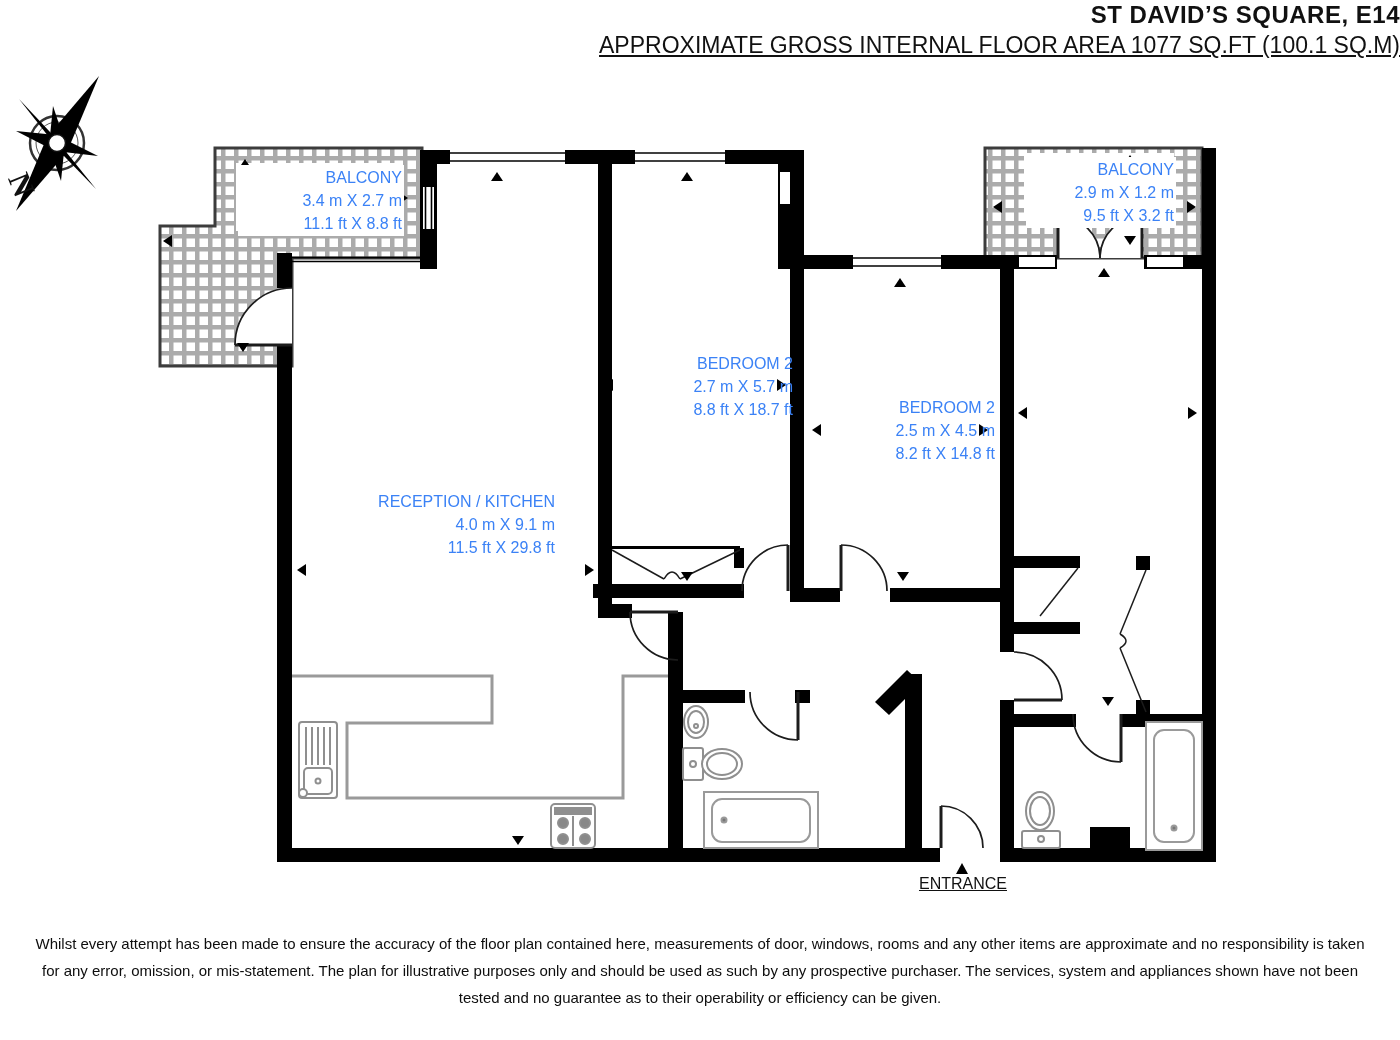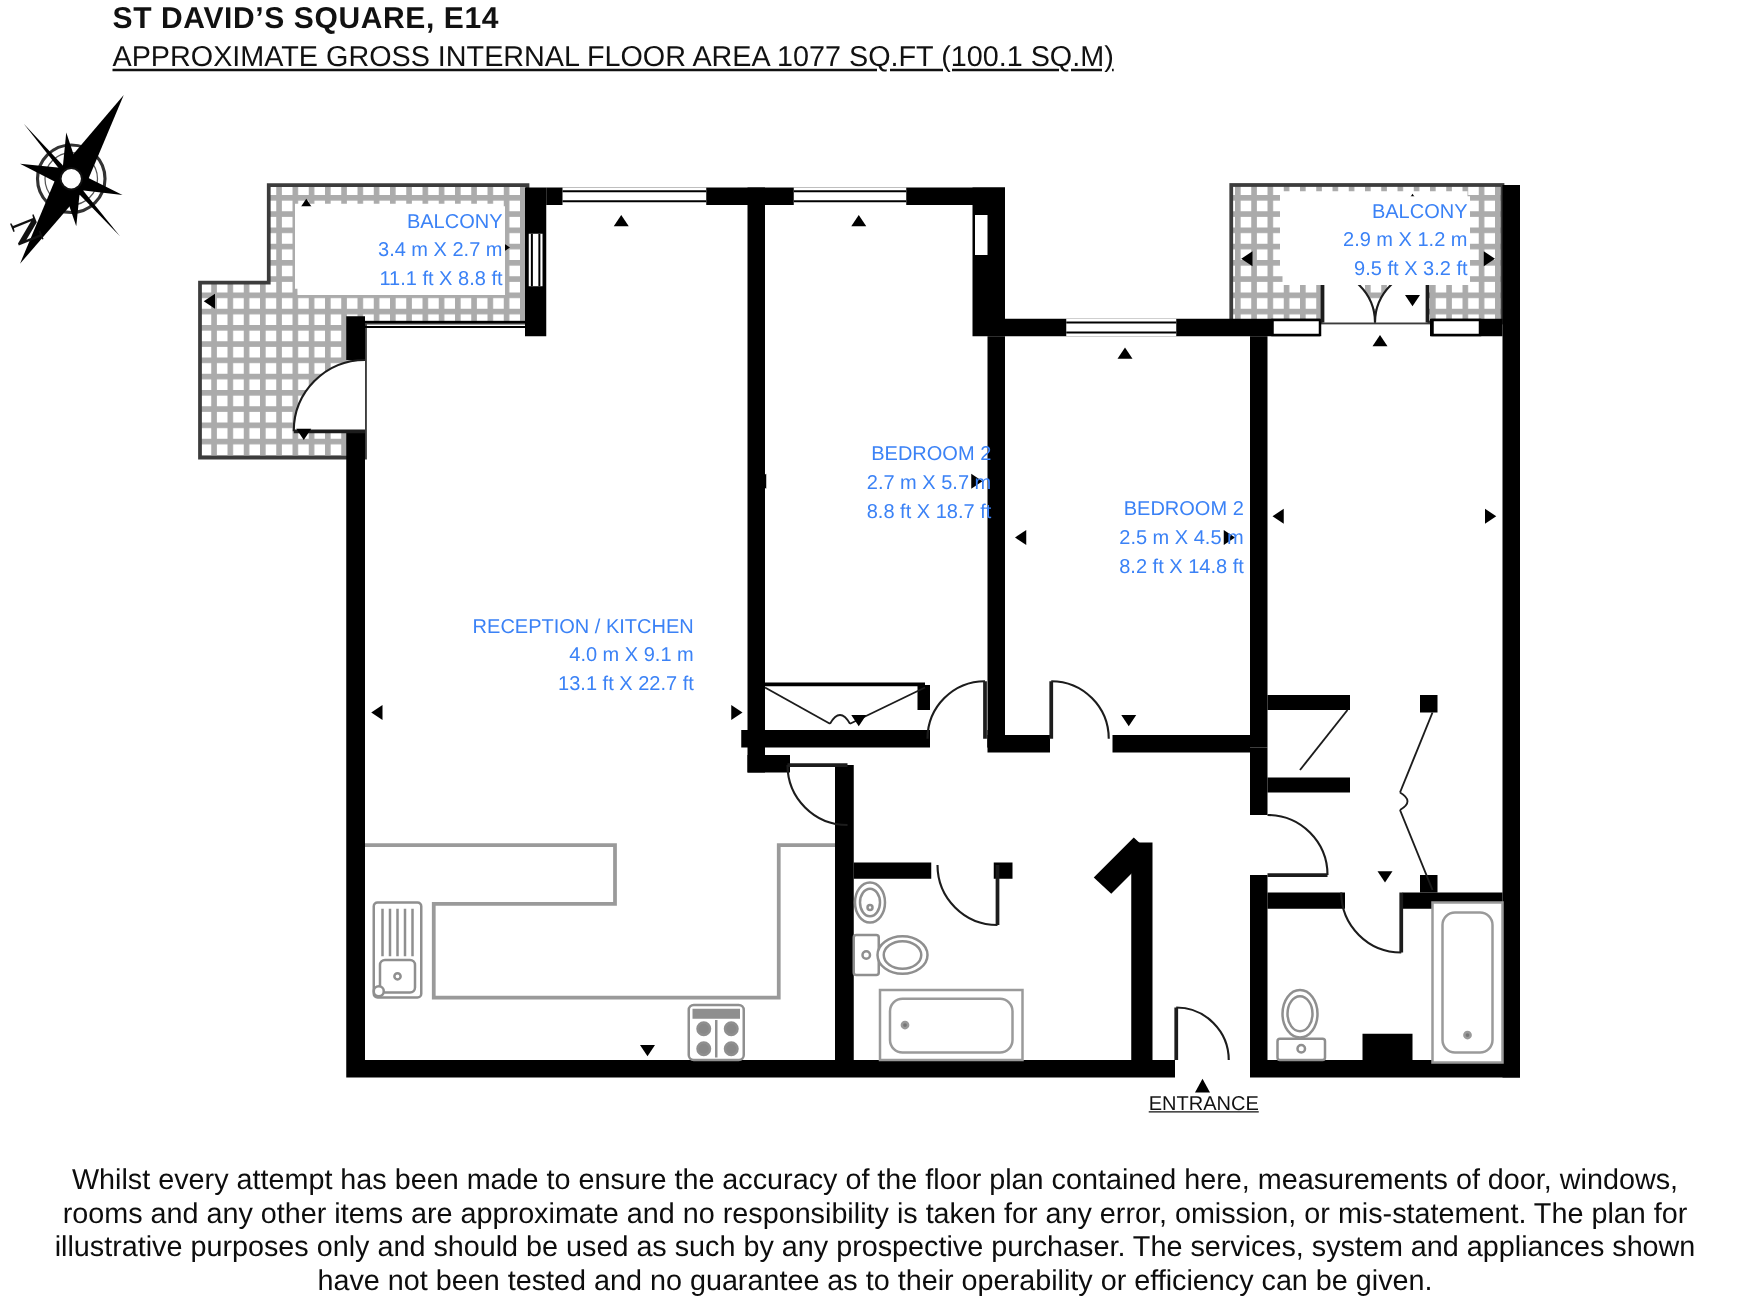--- a/index.html
+++ b/index.html
@@ -1,27 +1,27 @@
 <!DOCTYPE html>
 <html><head>
 <meta charset="utf-8">
 <style>
   html,body{margin:0;padding:0;background:#fff;}
   #canvas{position:relative;width:1400px;height:1040px;background:#fff;overflow:hidden;
           font-family:"Liberation Sans",sans-serif;color:#111;}
   #plan-svg{position:absolute;left:0;top:0;}
-  .hdr{position:absolute;left:0;right:0;text-align:left;padding-left:90px;}
+  .hdr{position:absolute;left:0;right:0;text-align:right;padding-left:90px;}
   #title{top:1px;font-size:24px;font-weight:bold;letter-spacing:.5px;}
   #subtitle{top:32px;font-size:23px;text-decoration:underline;}
   .room-label{position:absolute;text-align:right;font-size:16px;line-height:23px;color:#3b82f6;z-index:5;}
   .room-label .nm{display:block;}
   .onhatch{background:#fff;padding:1px 2px;}
   #entrance-label{position:absolute;text-align:center;font-size:16px;z-index:5;}
   #disclaimer{position:absolute;top:930px;left:25px;right:25px;text-align:center;
-              font-size:23px;line-height:27px;color:#0d0d0d;}
+              font-size:15px;line-height:27px;color:#0d0d0d;}
   #compass-n{position:absolute;left:10px;top:167px;font-family:"Liberation Serif",serif;
              font-size:31px;font-weight:bold;transform:rotate(68deg);z-index:5;}
 </style>
 </head>
 <body>
 
 <div id="canvas">
 
   <div class="hdr" id="title">ST DAVID’S SQUARE, E14</div>
   <div class="hdr" id="subtitle">APPROXIMATE GROSS INTERNAL FLOOR AREA 1077 SQ.FT (100.1 SQ.M)</div>
@@ -252,19 +252,19 @@
     <span class="nm">8.8 ft X 18.7 ft</span>
   </div>
   <div class="room-label" style="left:810px;top:396px;width:185px;">
     <span class="nm">BEDROOM 2</span>
     <span class="nm">2.5 m X 4.5 m</span>
     <span class="nm">8.2 ft X 14.8 ft</span>
   </div>
   <div class="room-label" style="left:350px;top:490px;width:205px;">
     <span class="nm">RECEPTION / KITCHEN</span>
     <span class="nm">4.0 m X 9.1 m</span>
-    <span class="nm">13.1 ft X 22.7 ft</span>
+    <span class="nm">11.5 ft X 29.8 ft</span>
   </div>
 
   <div id="entrance-label" style="left:898px;top:875px;width:130px;text-decoration:underline;">ENTRANCE</div>
 
   <div id="disclaimer">Whilst every attempt has been made to ensure the accuracy of the floor plan contained here, measurements of door, windows, rooms and any other items are approximate and no responsibility is taken for any error, omission, or mis-statement. The plan for illustrative purposes only and should be used as such by any prospective purchaser. The services, system and appliances shown have not been tested and no guarantee as to their operability or efficiency can be given.</div>
 </div>
 
 </body></html>

